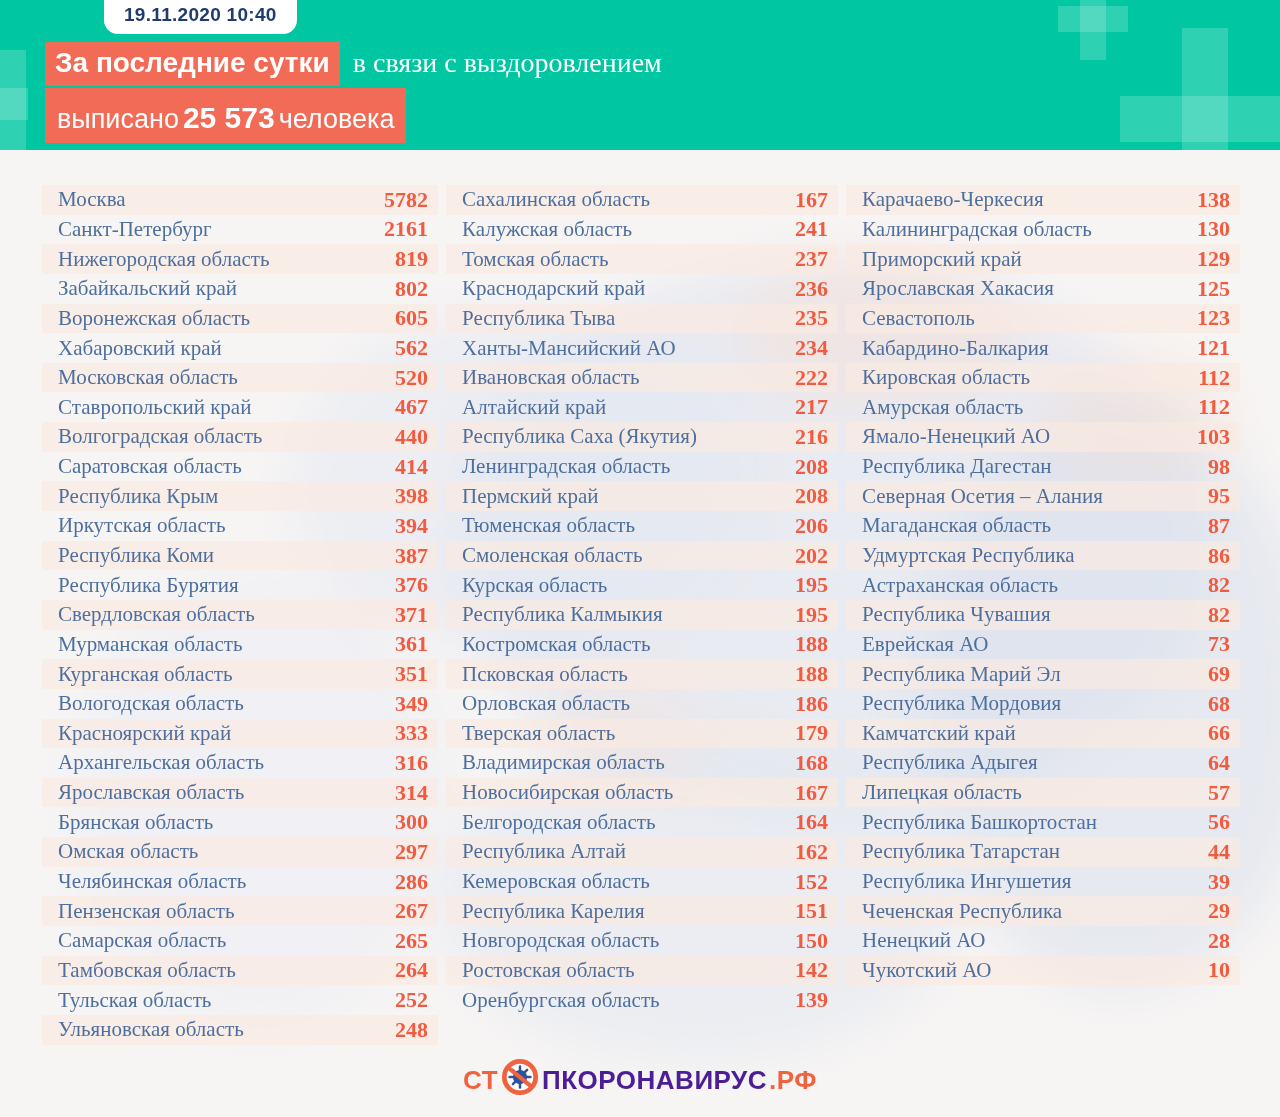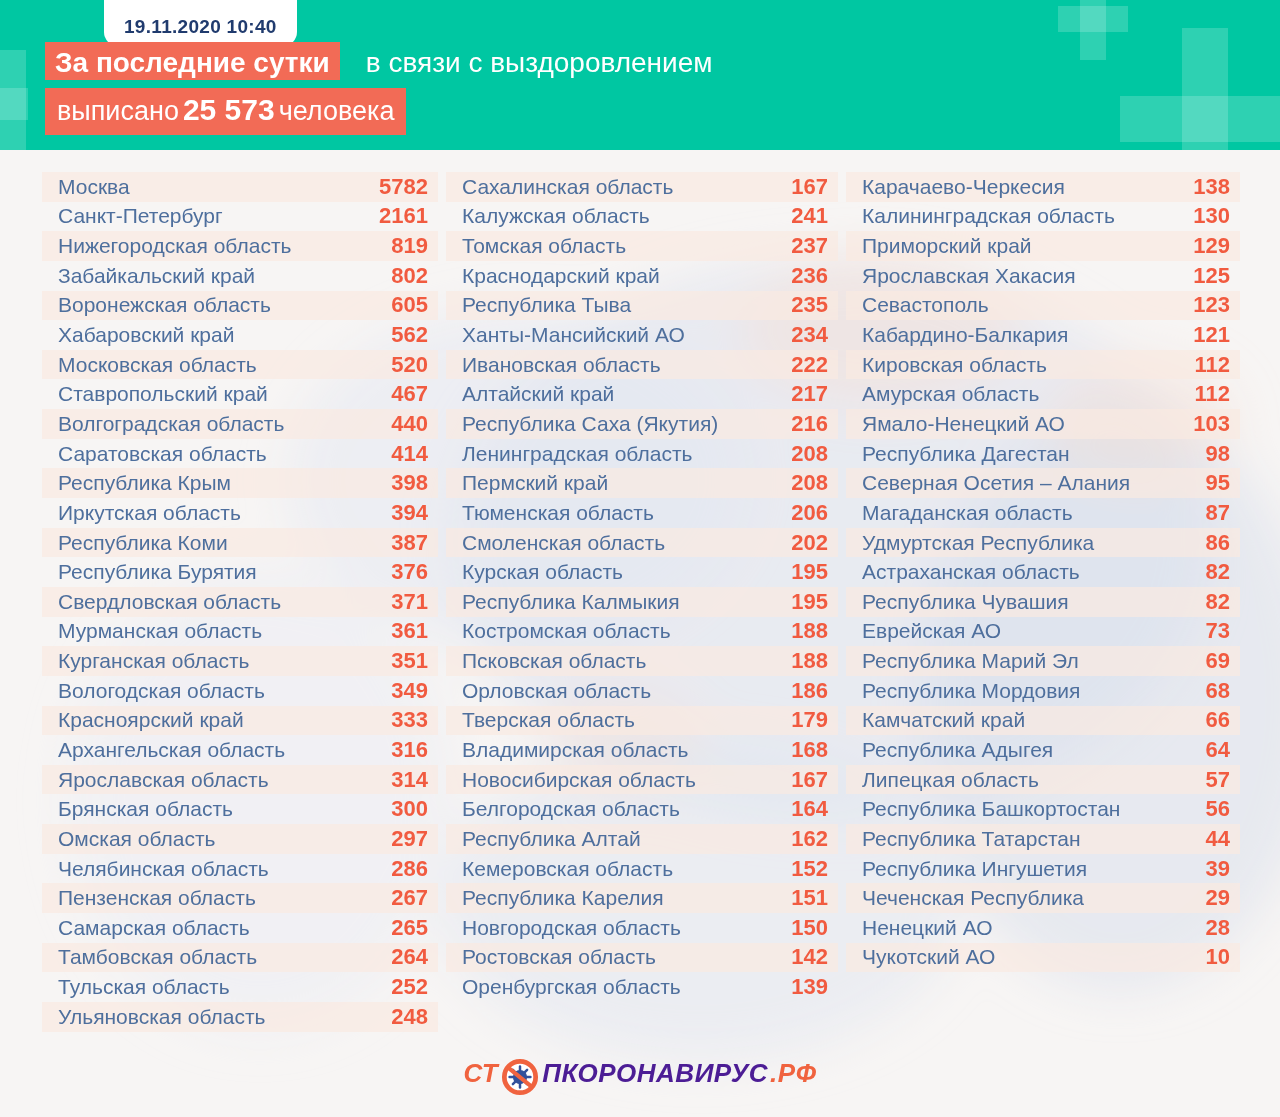--- a/index.html
+++ b/index.html
@@ -14,58 +14,58 @@
   
   .header {
     position:absolute; top:0; left:0; right:0; height:150px;
     background:#00C7A2; overflow:hidden; z-index:2;
   }
   .plus-part { position:absolute; background:rgba(255,255,255,0.18); }
 
   .date-badge {
     position:absolute; left:104px; top:0; z-index:3;
     background:#ffffff; border-radius:0 0 14px 14px;
-    padding:16px 20px 8px; color:#203B6E;
+    padding:4px 20px 8px; color:#203B6E;
     font-weight:bold; font-size:19px; letter-spacing:0.3px;
   }
   .headline-1 {
     position:absolute; left:45px; top:42px; z-index:3;
     font-size:28px; line-height:1.2; white-space:nowrap;
   }
   .hl-box {
     display:inline-block; background:#F26B56; color:#ffffff;
-    font-weight:bold; padding:4px 10px 0;
-  }
-  .hl-rest { color:#ffffff; font-weight:normal; padding-left:26px; }
+    font-weight:bold; padding:4px 10px 6px;
+  }
+  .hl-rest { color:#ffffff; font-weight:normal; padding-left:13px;font-family:Liberation Serif, serif; }
   .headline-2 {
     position:absolute; left:45px; top:88px; z-index:3;
     display:inline-block; background:#F26B56; color:#ffffff;
-    font-size:27px; line-height:1.2; padding:4px 12px 7px; white-space:nowrap;
+    font-size:27px; line-height:1.2; padding:12px 12px 7px; white-space:nowrap;
   }
   .headline-2 .big-number { font-weight:bold; font-size:30px; padding:0 4px; }
 
   
-  .col { position:absolute; top:172px; z-index:1; }
+  .col { position:absolute; top:185px; z-index:1;font-family:Liberation Serif, serif; }
   .col-1 { left:42px;  width:396px; }
   .col-2 { left:446px; width:392px; }
   .col-3 { left:846px; width:394px; }
   .row {
     height:29.65px; display:flex; justify-content:space-between;
     align-items:center; padding:0 10px 0 16px; box-sizing:border-box;
   }
   .row:nth-child(odd) { background:rgba(250,233,225,0.7); }
   .region { color:#4E6F9D; font-size:21px; white-space:nowrap; }
   .value  { color:#F15B40; font-size:22px; font-weight:bold; }
 
   
   .footer {
     position:absolute; top:1058px; left:0; right:0; z-index:1;
     display:flex; justify-content:center; align-items:center;
   }
-  .logo { display:flex; align-items:flex-start; gap:2px;font-style:italic; }
+  .logo { display:flex; align-items:flex-end; gap:2px; }
   .logo-text { font-weight:bold; font-size:26px; letter-spacing:0.5px; }
   .logo-st, .logo-rf { color:#F0633F; }
   .logo-mid { color:#4c1d95; }
   .virus-icon { width:38px; height:38px; margin:0 1px; }
 </style>
 </head>
 <body>
 
 <div class="poster">
 

